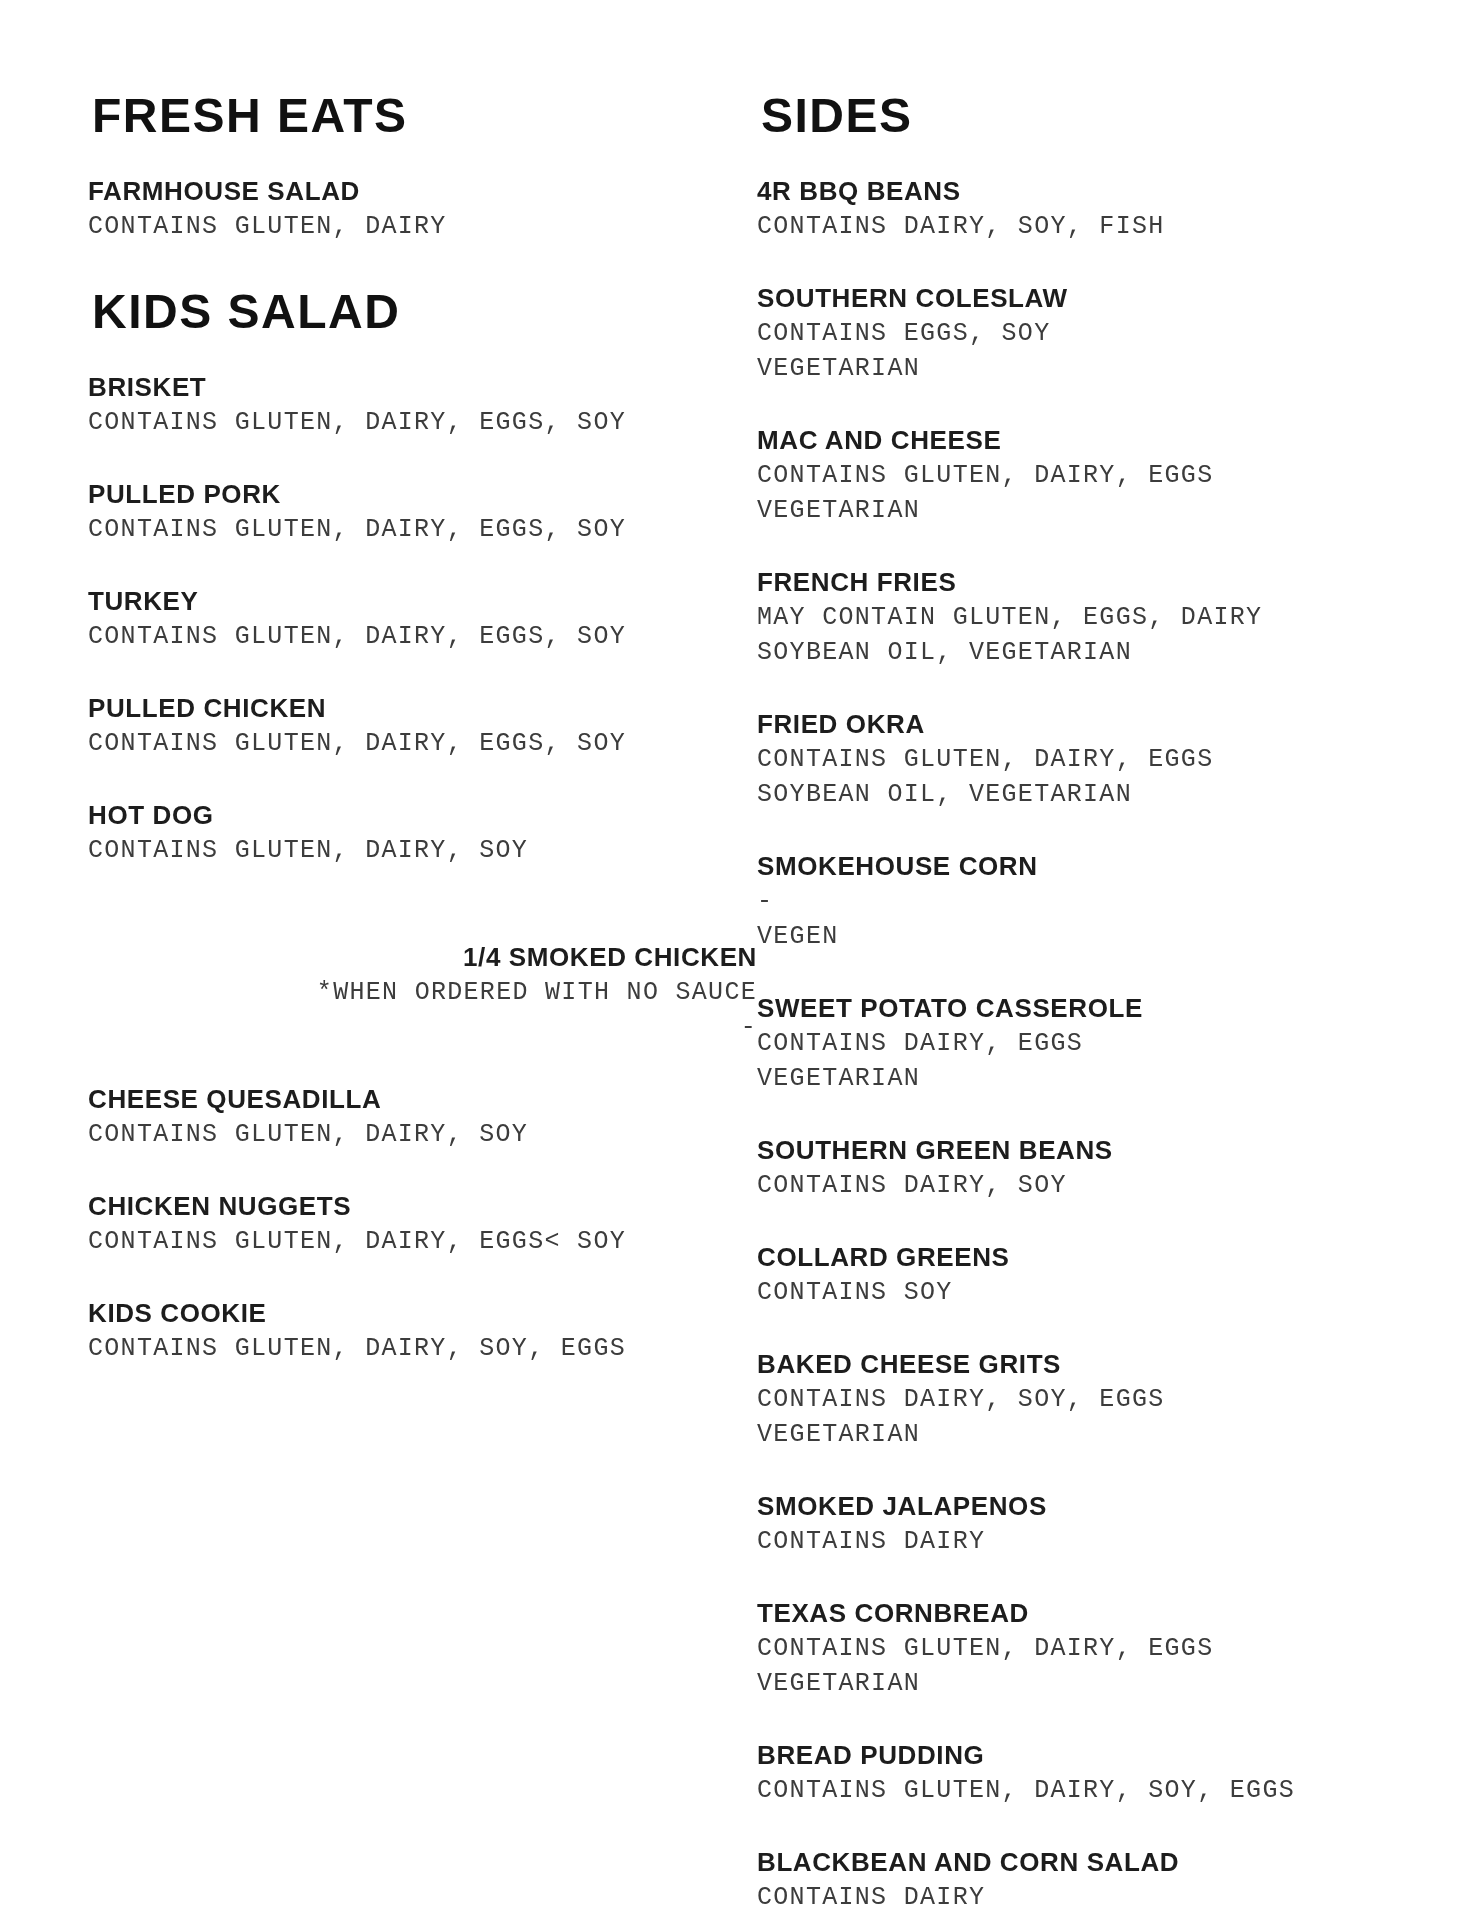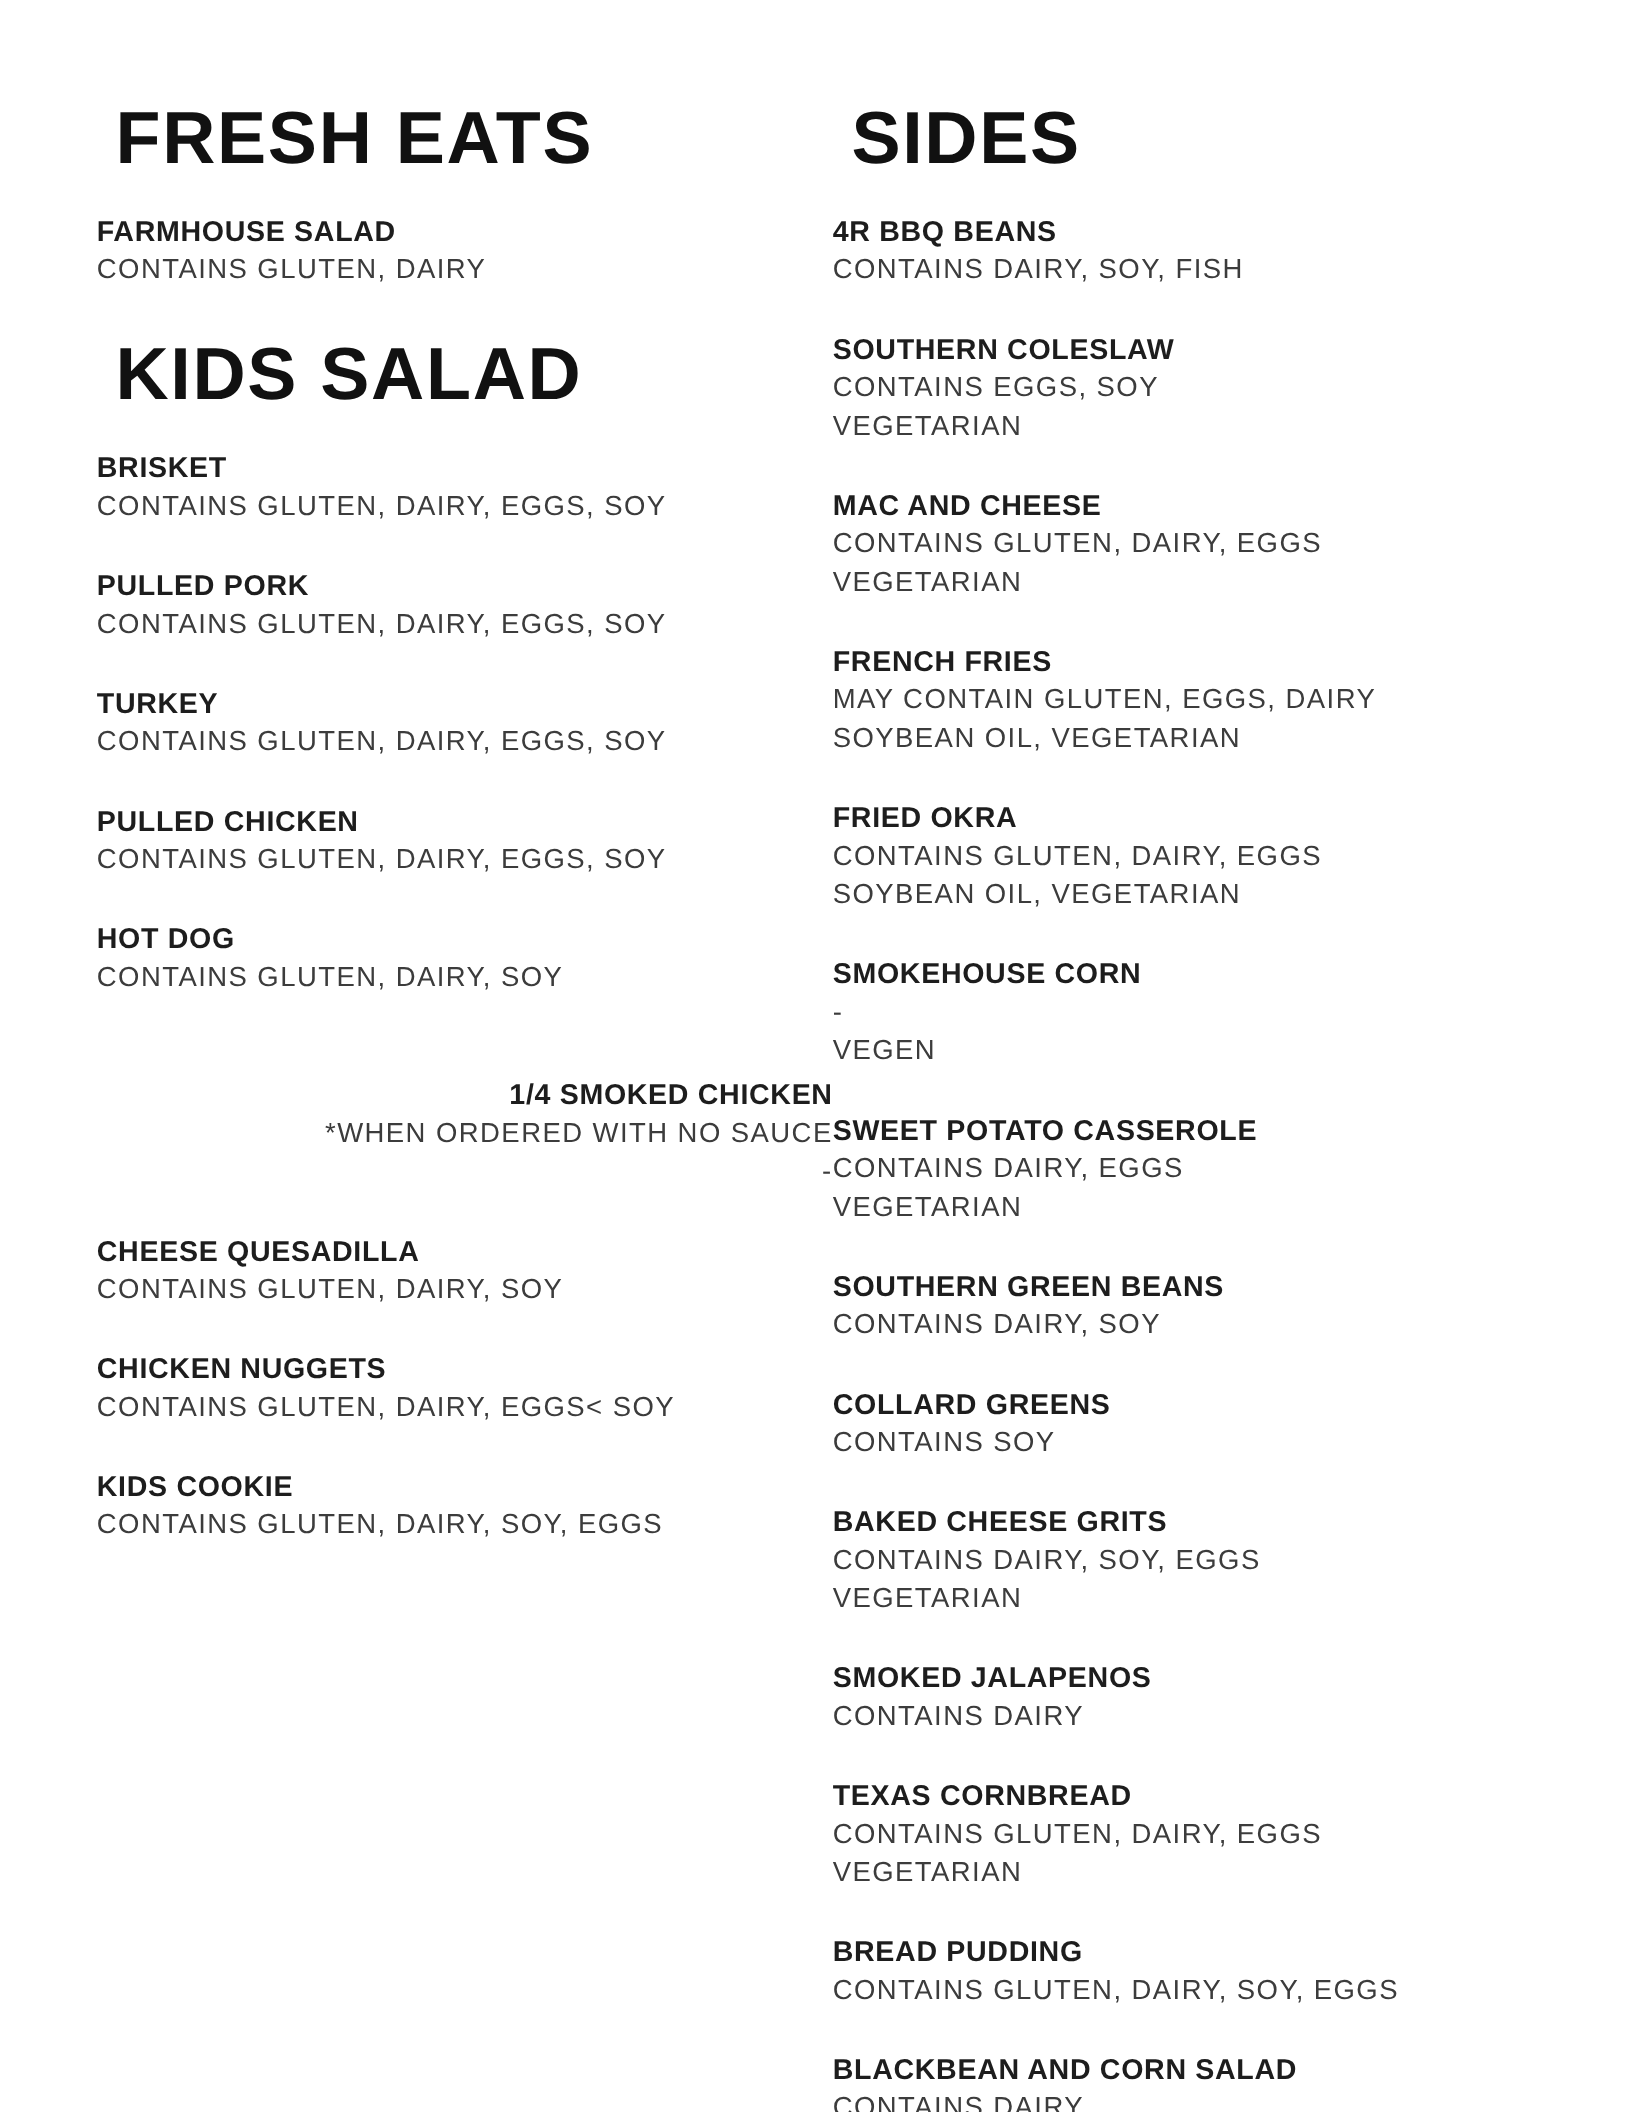--- a/index.html
+++ b/index.html
@@ -22,22 +22,22 @@
   .page {
     display: flex;
     width: 1484px;
     min-height: 1920px;
     padding: 92px 30px 40px 88px;
   }
   .column { display: block; }
   .column-left { flex: 0 0 669px; width: 669px; }
   .column-right { flex: 1 1 auto; }
   .heading {
-    margin: 44px 0 34px 17px;
-    font-size: 67px;
+    margin: 44px 0 34px 4px;
+    font-size: 48px;
     line-height: 1;
     font-weight: 800;
     letter-spacing: 1.5px;
     color: var(--heading);
   }
   .heading:first-child { margin-top: 0; }
   .item { margin: 0 0 37px 0; }
   .item.gap-before { margin-top: 72px; text-align: right; }
   .item-name {
     font-size: 26px;
@@ -46,20 +46,21 @@
     letter-spacing: 0.6px;
     color: var(--item-name);
     margin-top: 20px;
   }
   .item-detail {
     font-size: 25px;
     line-height: 35px;
     font-weight: 400;
     letter-spacing: 1.3px;
     color: var(--detail);
+    font-family: Liberation Mono, monospace;
   }
 </style>
 </head>
 <body>
 
 <main class="page">
   <section class="column column-left">
       <h2 class="heading">FRESH EATS</h2>
       <div class="item">
     <div class="item-name">FARMHOUSE SALAD</div>

